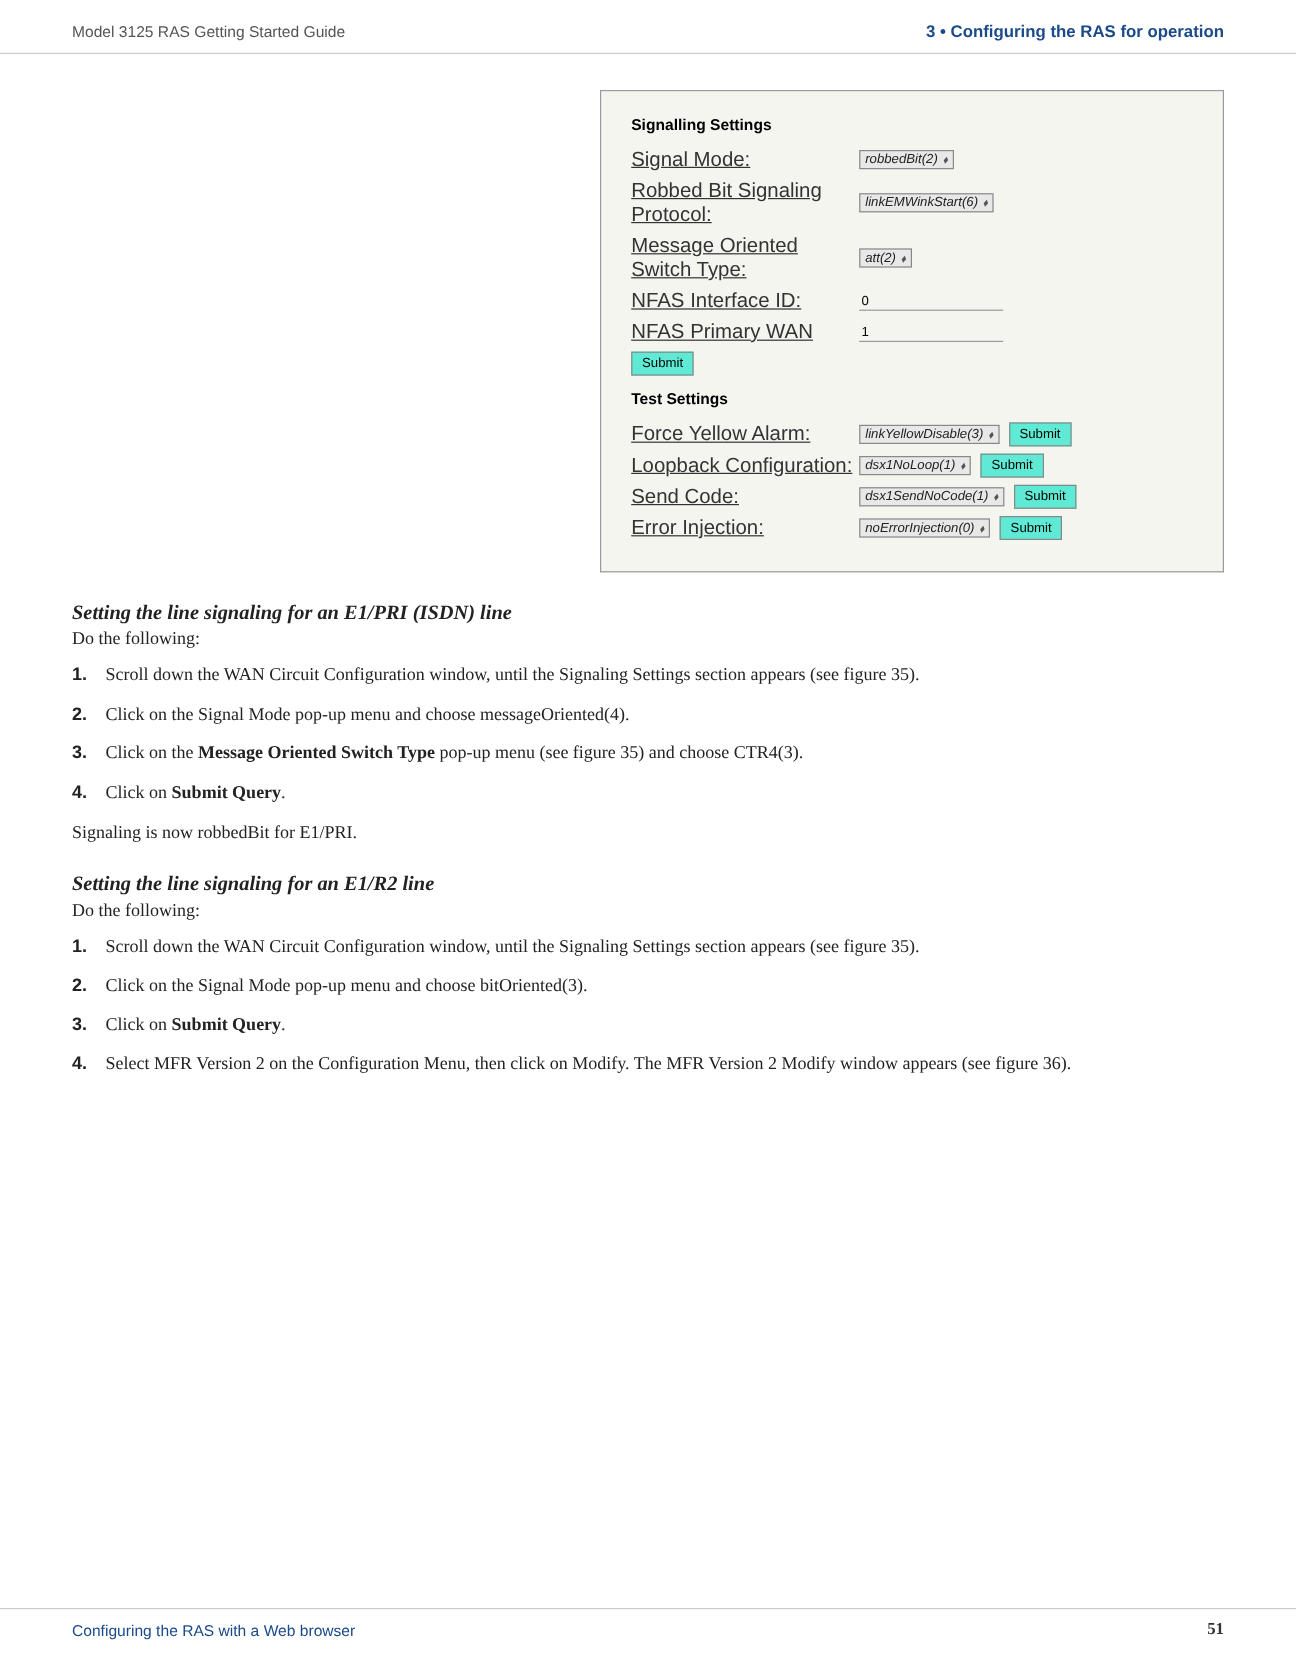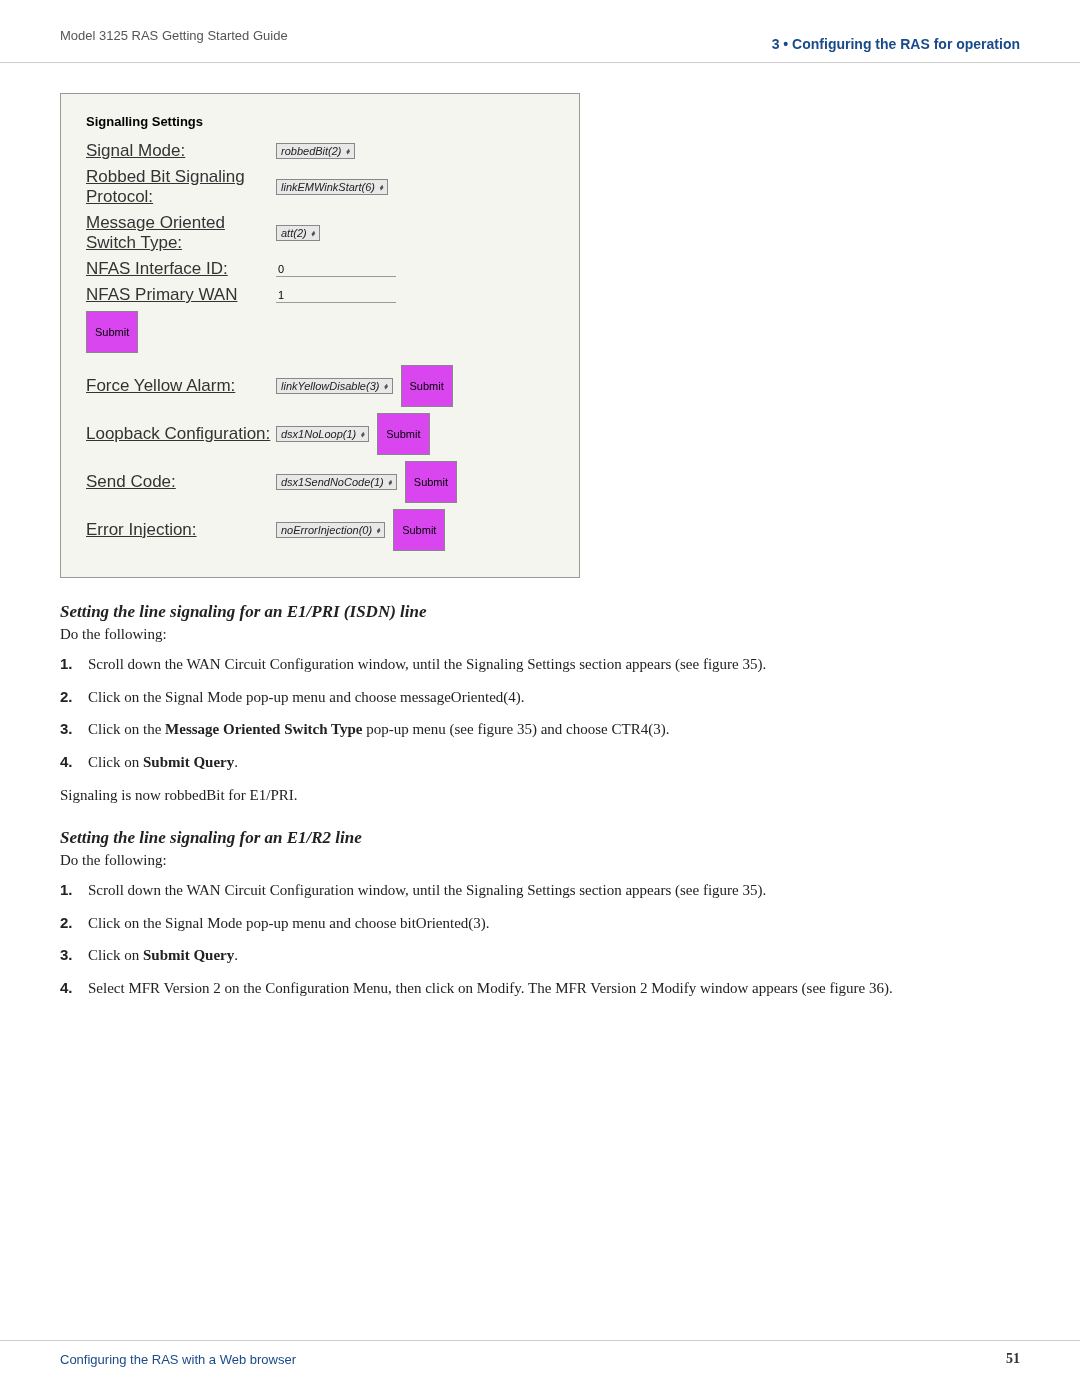--- a/index.html
+++ b/index.html
@@ -35,33 +35,32 @@
       font-size: 13px;
       color: #555;
       font-family: Arial, sans-serif;
     }
 
     .header-right {
       font-size: 14px;
       color: #1a4a8a;
       font-family: Arial, sans-serif;
       font-weight: bold;
-      margin-top: 18px;
     }
 
     
     .main-content {
       padding: 0 60px 60px 60px;
     }
 
     
     .figure-container {
       display: flex;
       flex-direction: column;
-      align-items: flex-start;
+      align-items: flex-end;
       margin-bottom: 20px;
     }
 
     .screenshot-box {
       border: 1px solid #999;
       background: #f5f5f0;
       padding: 20px 25px;
       width: 520px;
       font-family: Arial, Helvetica, sans-serif;
       font-size: 12px;
@@ -114,22 +113,22 @@
       border: none;
       border-bottom: 1px solid #999;
       background: transparent;
       font-size: 11px;
       width: 120px;
       padding: 1px 2px;
     }
 
     .submit-btn {
       border: 1px solid #888;
-      background: #d946ef;
-      padding: 14px 8px;
+      background: #5eead4;
+      padding: 3px 8px;
       font-size: 11px;
       font-family: Arial, sans-serif;
       cursor: pointer;
     }
 
     .separator {
       margin: 12px 0;
     }
 
     .figure-caption {
@@ -189,21 +188,20 @@
     }
 
     
     .page-footer {
       position: absolute;
       bottom: 20px;
       left: 0;
       right: 0;
       display: flex;
       justify-content: space-between;
-      align-items: center;
       padding: 10px 60px;
       border-top: 1px solid #ccc;
     }
 
     .footer-left {
       font-size: 13px;
       color: #1a4a8a;
       font-family: Arial, sans-serif;
     }
 
@@ -274,20 +272,21 @@
             <input class="text-input" type="text" value="1" style="">
           </div>
         </div>
 
         <div class="form-row" style="margin-top:6px;">
           <button class="submit-btn">Submit</button>
         </div>
 
         <div class="separator"></div>
 
+        <div class="section-title">Test Settings</div>
 
         <div class="form-row">
           <div class="form-label">Force Yellow Alarm:</div>
           <div class="form-control">
             <div class="select-box">
               <span>linkYellowDisable(3)</span>
               <span class="arrow">⬧</span>
             </div>
             <button class="submit-btn" style="margin-left:4px;">Submit</button>
           </div>

